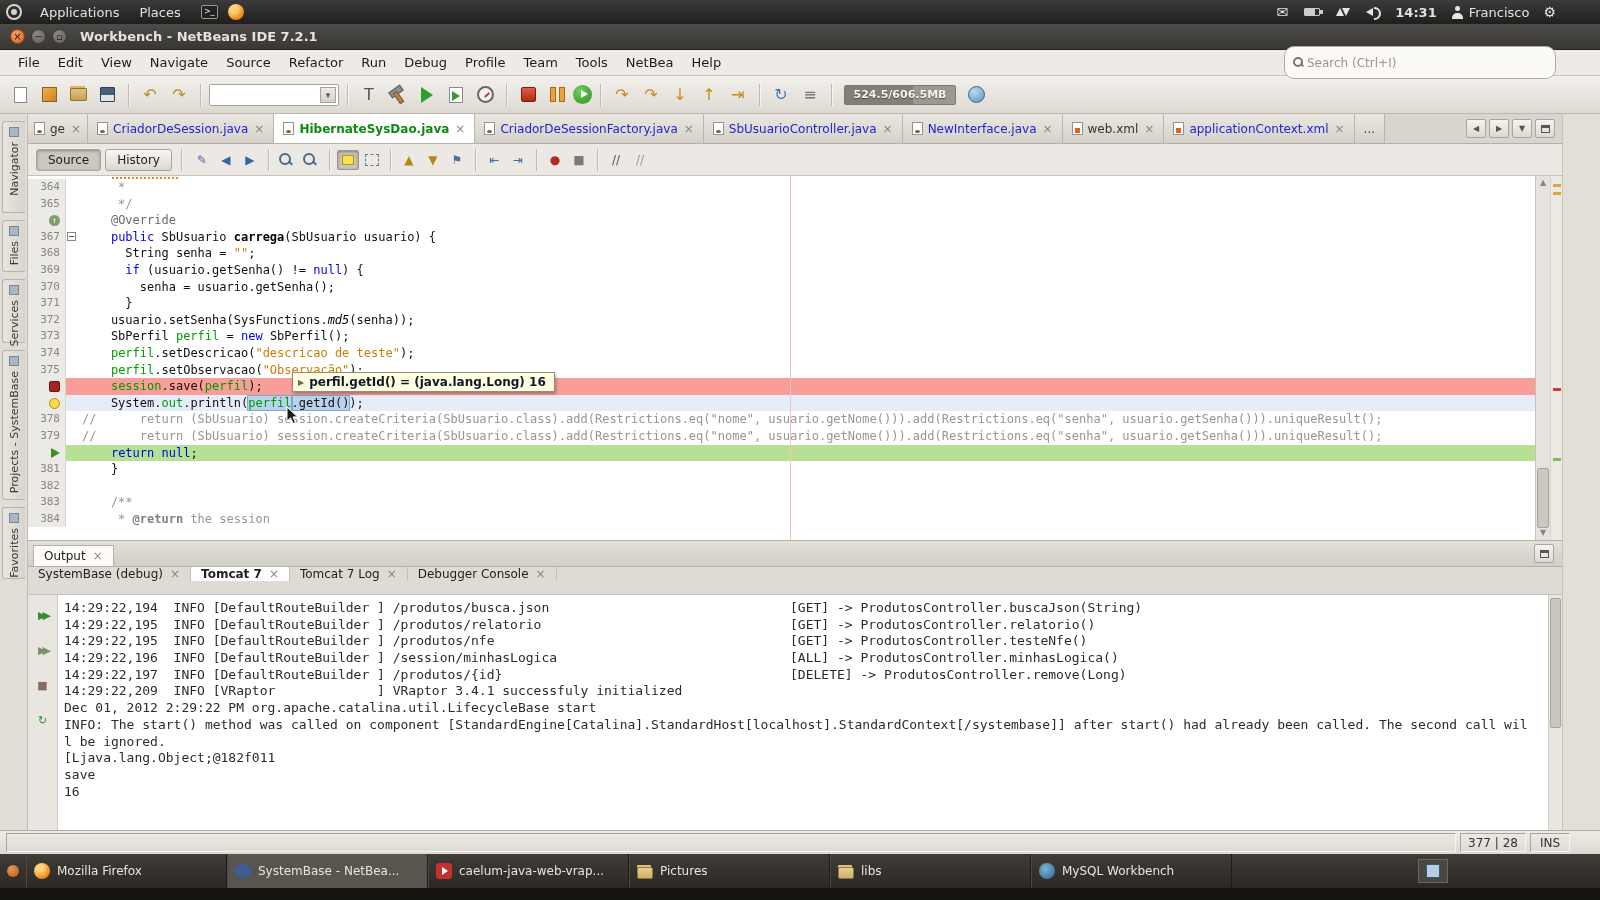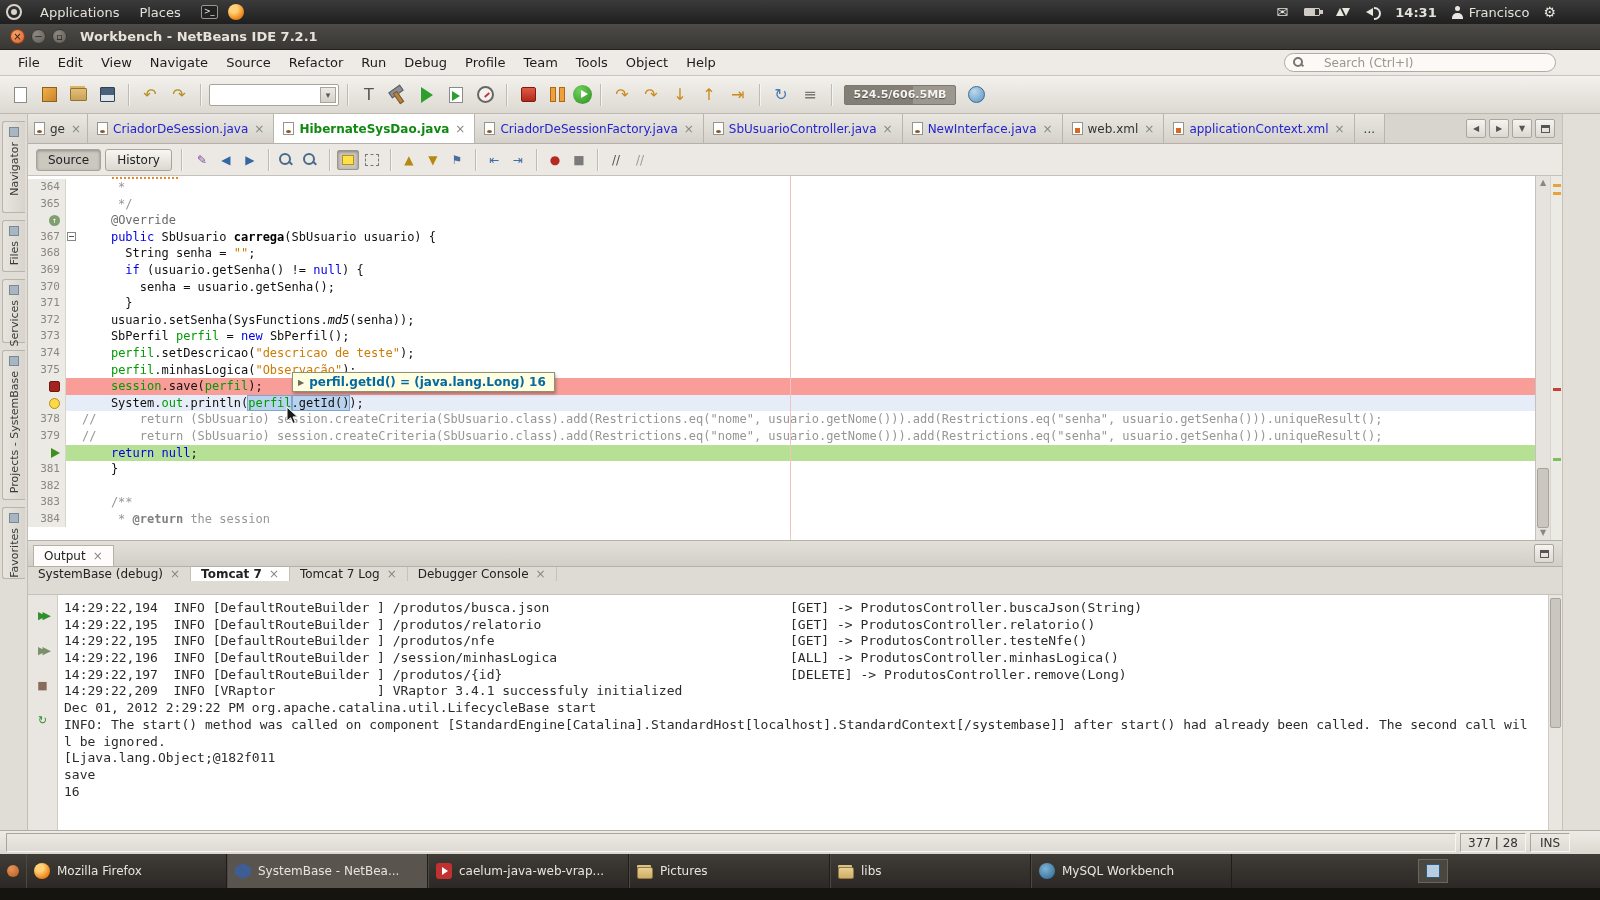--- a/index.html
+++ b/index.html
@@ -38,21 +38,21 @@
   #titlebar{height:26px;background:linear-gradient(#4d4b47,#393733);display:flex;align-items:center;border-bottom:1px solid #23211e}
   .wb{width:15px;height:15px;border-radius:50%;margin-left:6px;display:flex;align-items:center;justify-content:center;font-size:10px;line-height:1;color:#2d1a10;flex:none}
   .wb-close{background:radial-gradient(circle at 35% 30%,#f6a269,#d9602a);border:1px solid #8f3c16;margin-left:10px}
   .wb-min,.wb-max{background:radial-gradient(circle at 35% 30%,#8d8982,#5f5b55);border:1px solid #3a3833;color:#24221f}
   .wtitle{color:#e7e3da;font-weight:bold;font-size:13px;margin-left:13px}
 
   
   #menubar{height:26px;background:#eeebe7;border-bottom:1px solid #c9c5be;display:flex;align-items:center;font-size:13px;color:#1c1c1c}
   #mb-items{display:flex;align-items:center;padding-left:9px}
   .menu-item{padding:0 9px}
-  .mb-search{margin-left:auto;margin-right:44px;width:272px;height:19px;border:1px solid #b0aca4;border-radius:10px;background:#fbfaf7;display:flex;align-items:center;gap:20px;padding:0 8px}
+  .mb-search{margin-left:auto;margin-right:44px;width:272px;height:33px;border:1px solid #b0aca4;border-radius:10px;background:#fbfaf7;display:flex;align-items:center;gap:3px;padding:0 8px}
   .i-mag-sm{width:11px;height:11px;position:relative;flex:none}
   .i-mag-sm::before{content:"";position:absolute;left:0;top:0;width:6px;height:6px;border:2px solid #7a766e;border-radius:50%}
   .i-mag-sm::after{content:"";position:absolute;left:7px;top:7px;width:4px;height:2px;background:#7a766e;transform:rotate(45deg)}
   .mb-search-ph{font-size:12px;color:#9a968e}
 
   
   #toolbar{height:38px;background:linear-gradient(#f3f1ed,#ddd9d2);border-bottom:1px solid #bdb9b1;display:flex;align-items:center;gap:3px;padding-left:7px}
   .tbtn{width:26px;height:26px;display:flex;align-items:center;justify-content:center;font-size:16px;border-radius:3px;position:relative;flex:none}
   .tsep{width:1px;height:22px;background:#bfbbb3;box-shadow:1px 0 0 #f6f4f0;margin:0 5px;flex:none}
   .pressed{background:#c9c5bd;box-shadow:inset 0 1px 3px rgba(0,0,0,.35);border:1px solid #9a968e}
@@ -135,21 +135,21 @@
   .gl-breakpoint{width:11px;height:11px;background:#a4241f;border:1px solid #701511;border-radius:2px}
   .gl-hint{width:11px;height:11px;border-radius:50%;background:#ffd84a;border:1px solid #b09018}
   .gl-pc{width:0;height:0;border-left:9px solid #3f8f1f;border-top:5px solid transparent;border-bottom:5px solid transparent}
   .t-d{color:#111}.t-k{color:#0000e6}.t-s{color:#ce7b00}.t-c{color:#969696}
   .t-f{color:#009b00}.t-fi{color:#009b00;}.t-i{font-style:italic}
   .t-m{font-weight:bold}.t-a{color:#6b6b6b}.t-jd{color:#808080;font-weight:bold}
   .t-sel{background:#b9d2ee;outline:1px solid #7fa6cf}
   #margin-line{position:absolute;left:762px;top:0;bottom:0;width:1px;background:#f0c4c0}
   #tooltip{position:absolute;left:264px;top:196px;height:20px;background:#fffee1;border:1px solid #8f8f74;box-shadow:1px 2px 3px rgba(0,0,0,.3);display:flex;align-items:center;gap:5px;padding:0 8px 0 5px;z-index:6}
   .tt-arrow{font-size:8px;color:#6a6a58}
-  .tt-text{font-size:12px;font-weight:bold;color:#0369a1;white-space:nowrap}
+  .tt-text{font-size:12px;font-weight:bold;color:#0f172a;white-space:nowrap}
   #ed-scroll{position:absolute;right:12px;top:0;bottom:0;width:15px;background:#e6e3de;border-left:1px solid #c6c2bb;z-index:5}
   .sc-arrow{position:absolute;left:0;right:0;height:14px;text-align:center;font-size:8px;color:#8a8680;line-height:14px}
   .sc-bot{bottom:0;top:auto}
   .sc-thumb{position:absolute;left:1px;right:1px;top:292px;height:60px;background:#cbc7c0;border:1px solid #a8a49d;border-radius:2px}
   #ed-stripe{position:absolute;right:0;top:0;bottom:0;width:12px;background:#eceae5;border-left:1px solid #d8d5cf;z-index:5}
   .tick{position:absolute;left:2px;width:8px;height:3px}
 
   
   #output{height:290px;border-top:1px solid #b5b1a9;display:flex;flex-direction:column;background:#fff}
   #out-header{height:26px;background:linear-gradient(#e3e0da,#d2cec8);border-bottom:1px solid #b5b1a9;display:flex;align-items:flex-end}
@@ -230,21 +230,21 @@
         <span class="menu-item">Edit</span>
         <span class="menu-item">View</span>
         <span class="menu-item">Navigate</span>
         <span class="menu-item">Source</span>
         <span class="menu-item">Refactor</span>
         <span class="menu-item">Run</span>
         <span class="menu-item">Debug</span>
         <span class="menu-item">Profile</span>
         <span class="menu-item">Team</span>
         <span class="menu-item">Tools</span>
-        <span class="menu-item">Object</span>
+        <span class="menu-item">NetBea</span>
         <span class="menu-item">Help</span>
       </span>
     <span class="mb-search">
       <span class="i-mag-sm"></span>
       <span class="mb-search-ph">Search (Ctrl+I)</span>
     </span>
   </div>
 
   <div id="toolbar">
       <span class="tbtn g-page"></span>
@@ -476,21 +476,21 @@
                 <span class="lnum">374</span>
               </span>
               <span class="fold"></span>
               <span class="ctext"><span class="t-d">    </span><span class="t-f">perfil</span><span class="t-d">.setDescricao(</span><span class="t-s">"descricao de teste"</span><span class="t-d">);</span></span>
             </div>
             <div class="cl">
               <span class="gut">
                 <span class="lnum">375</span>
               </span>
               <span class="fold"></span>
-              <span class="ctext"><span class="t-d">    </span><span class="t-f">perfil</span><span class="t-d">.minhasLogica(</span><span class="t-s">"Observação"</span><span class="t-d">);</span></span>
+              <span class="ctext"><span class="t-d">    </span><span class="t-f">perfil</span><span class="t-d">.setObservacao(</span><span class="t-s">"Observação"</span><span class="t-d">);</span></span>
             </div>
             <div class="cl bg-bp">
               <span class="gut">
                 <span class="glyph gl-breakpoint"></span>
               </span>
               <span class="fold"></span>
               <span class="ctext"><span class="t-d">    </span><span class="t-f">session</span><span class="t-d">.save(</span><span class="t-f">perfil</span><span class="t-d">);</span></span>
             </div>
             <div class="cl bg-cur">
               <span class="gut">

